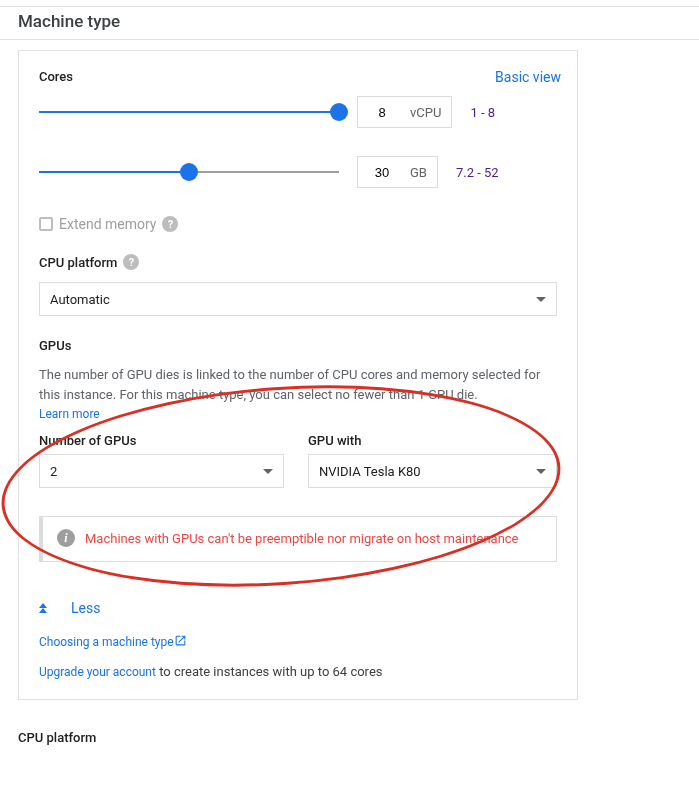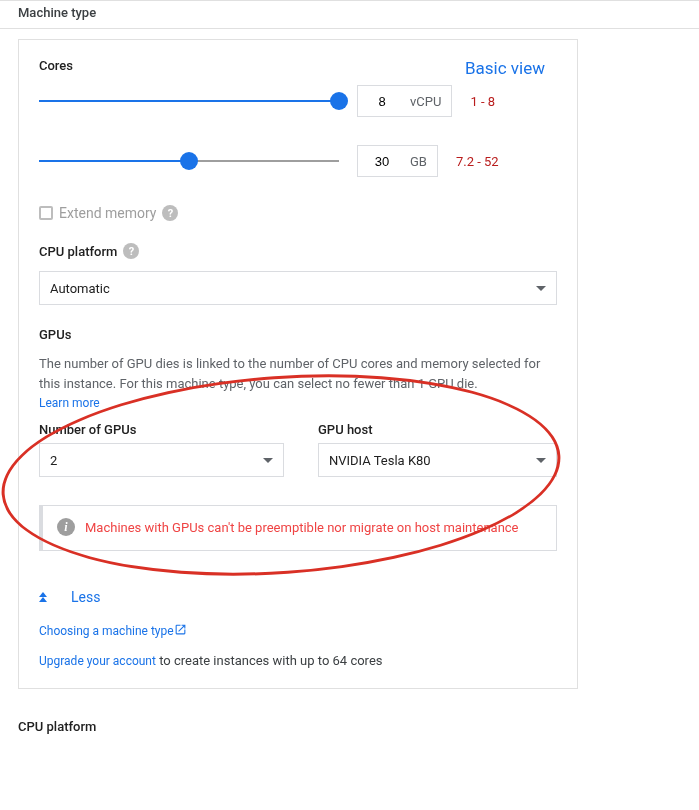--- a/index.html
+++ b/index.html
@@ -1,39 +1,39 @@
 <!DOCTYPE html>
 <html><head>
 <meta charset="utf-8">
 <style>
 * { box-sizing: border-box; margin: 0; padding: 0; }
 body { font-family: Roboto, "Helvetica Neue", Arial, sans-serif; font-size: 13px; color: #212121; background: #fff; width: 699px; }
-.section-title { font-weight: 500; font-size: 13px; color: #3c4043; padding: 4px 18px 8px 18px; border-top: 1px solid #e0e0e0; border-bottom: 1px solid #e0e0e0; }
+.section-title { font-weight: 500; font-size: 17px; color: #3c4043; padding: 4px 18px 8px 18px; border-top: 1px solid #e0e0e0; border-bottom: 1px solid #e0e0e0; margin-top: 6px; }
 .card { border: 1px solid #e0e0e0; margin: 10px 18px 30px 18px; padding: 18px 20px 20px 20px; width: 560px; position: relative; }
-.basic-link { position: absolute; top: 18px; right: 32px; color: #1a73e8; font-size: 17px; cursor: pointer; }
+.basic-link { position: absolute; top: 18px; right: 16px; color: #1a73e8; font-size: 14px; cursor: pointer; }
 .field-label { font-weight: 500; font-size: 13px; color: #212121; margin-bottom: 12px; display: flex; align-items: center; gap: 6px; }
 .slider-row { display: flex; align-items: center; gap: 18px; margin-bottom: 28px; }
 .slider { position: relative; width: 300px; height: 20px; }
 .slider-rail { position: absolute; top: 9px; left: 0; height: 2px; background: #9e9e9e; width: 100%; }
 .slider-fill { position: absolute; top: 9px; left: 0; height: 2px; background: #1a73e8; }
 .slider-thumb { position: absolute; top: 50%; width: 18px; height: 18px; border-radius: 50%; background: #1a73e8; transform: translate(-50%, -50%); cursor: pointer; }
 .value-box { display: flex; align-items: center; border: 1px solid #dadce0; height: 32px; }
 .value-input { border: none; width: 48px; text-align: center; font-size: 13px; outline: none; padding: 6px 4px; }
 .unit { padding: 0 10px 0 4px; color: #5f6368; font-size: 13px; }
-.range-text { color: #b91c1c; font-size: 13px; text-align: right; }
+.range-text { color: #4c1d95; font-size: 13px; text-align: right; }
 .checkbox-row { display: flex; align-items: center; gap: 6px; margin: 6px 0 22px 0; }
 .checkbox { width: 14px; height: 14px; border: 2px solid #bdbdbd; border-radius: 2px; }
 .disabled-label { color: #9e9e9e; font-size: 14px; }
 .help-icon { width: 16px; height: 16px; border-radius: 50%; background: #bdbdbd; color: #fff; font-size: 11px; font-weight: 700; display: inline-flex; align-items: center; justify-content: center; }
 .select { border: 1px solid #dadce0; height: 34px; width: 100%; display: flex; align-items: center; justify-content: space-between; padding: 0 10px; cursor: pointer; margin-bottom: 22px; background: #fff; }
 .select-text { font-size: 13px; color: #212121; }
 .caret { width: 0; height: 0; border-left: 5px solid transparent; border-right: 5px solid transparent; border-top: 5px solid #5f6368; }
 .gpu-desc { color: #5f6368; font-size: 13px; line-height: 1.5; margin-bottom: 2px; }
 .link { color: #1a73e8; cursor: pointer; font-size: 12px; }
-.gpu-row { display: flex; gap: 34px; margin-top: 12px; }
+.gpu-row { display: flex; gap: 24px; margin-top: 12px; }
 .gpu-col { display: flex; flex-direction: column; }
 .gpu-col .field-label { margin-bottom: 6px; font-weight: 500; }
 .gpu-col .select { margin-bottom: 0; }
 .info-box { border: 1px solid #dadce0; border-left: 4px solid #dadce0; padding: 12px 14px; margin-top: 28px; display: flex; gap: 10px; align-items: flex-start; }
 .info-icon { width: 18px; height: 18px; border-radius: 50%; background: #9e9e9e; color: #fff; font-size: 12px; font-weight: 700; display: inline-flex; align-items: center; justify-content: center; flex-shrink: 0; font-style: italic; font-family: Georgia, serif; }
 .info-text { color: #ef4444; font-size: 13px; line-height: 1.5; }
 .less-link { display: flex; align-items: center; gap: 24px; margin-top: 38px; color: #1a73e8; cursor: pointer; font-size: 14px; }
 .chev-up { width: 0; height: 0; border-left: 4px solid transparent; border-right: 4px solid transparent; border-bottom: 5px solid #1a73e8; }
 .chev-up2 { width: 0; height: 0; border-left: 4px solid transparent; border-right: 4px solid transparent; border-bottom: 5px solid #1a73e8; margin-bottom: -1px; }
 .chevs { display: flex; flex-direction: column; gap: 1px; }
@@ -101,21 +101,21 @@
 
   <div class="gpu-row">
     <div class="gpu-col" style="width:245px">
       <div class="field-label">Number of GPUs</div>
       <div class="select">
         <span class="select-text">2</span>
         <span class="caret"></span>
       </div>
     </div>
     <div class="gpu-col" style="flex:1">
-      <div class="field-label">GPU host</div>
+      <div class="field-label">GPU with</div>
       <div class="select">
         <span class="select-text">NVIDIA Tesla K80</span>
         <span class="caret"></span>
       </div>
     </div>
   </div>
 
   <div class="info-box">
     <span class="info-icon">i</span>
     <span class="info-text">Machines with GPUs can't be preemptible nor migrate on host maintenance</span>

